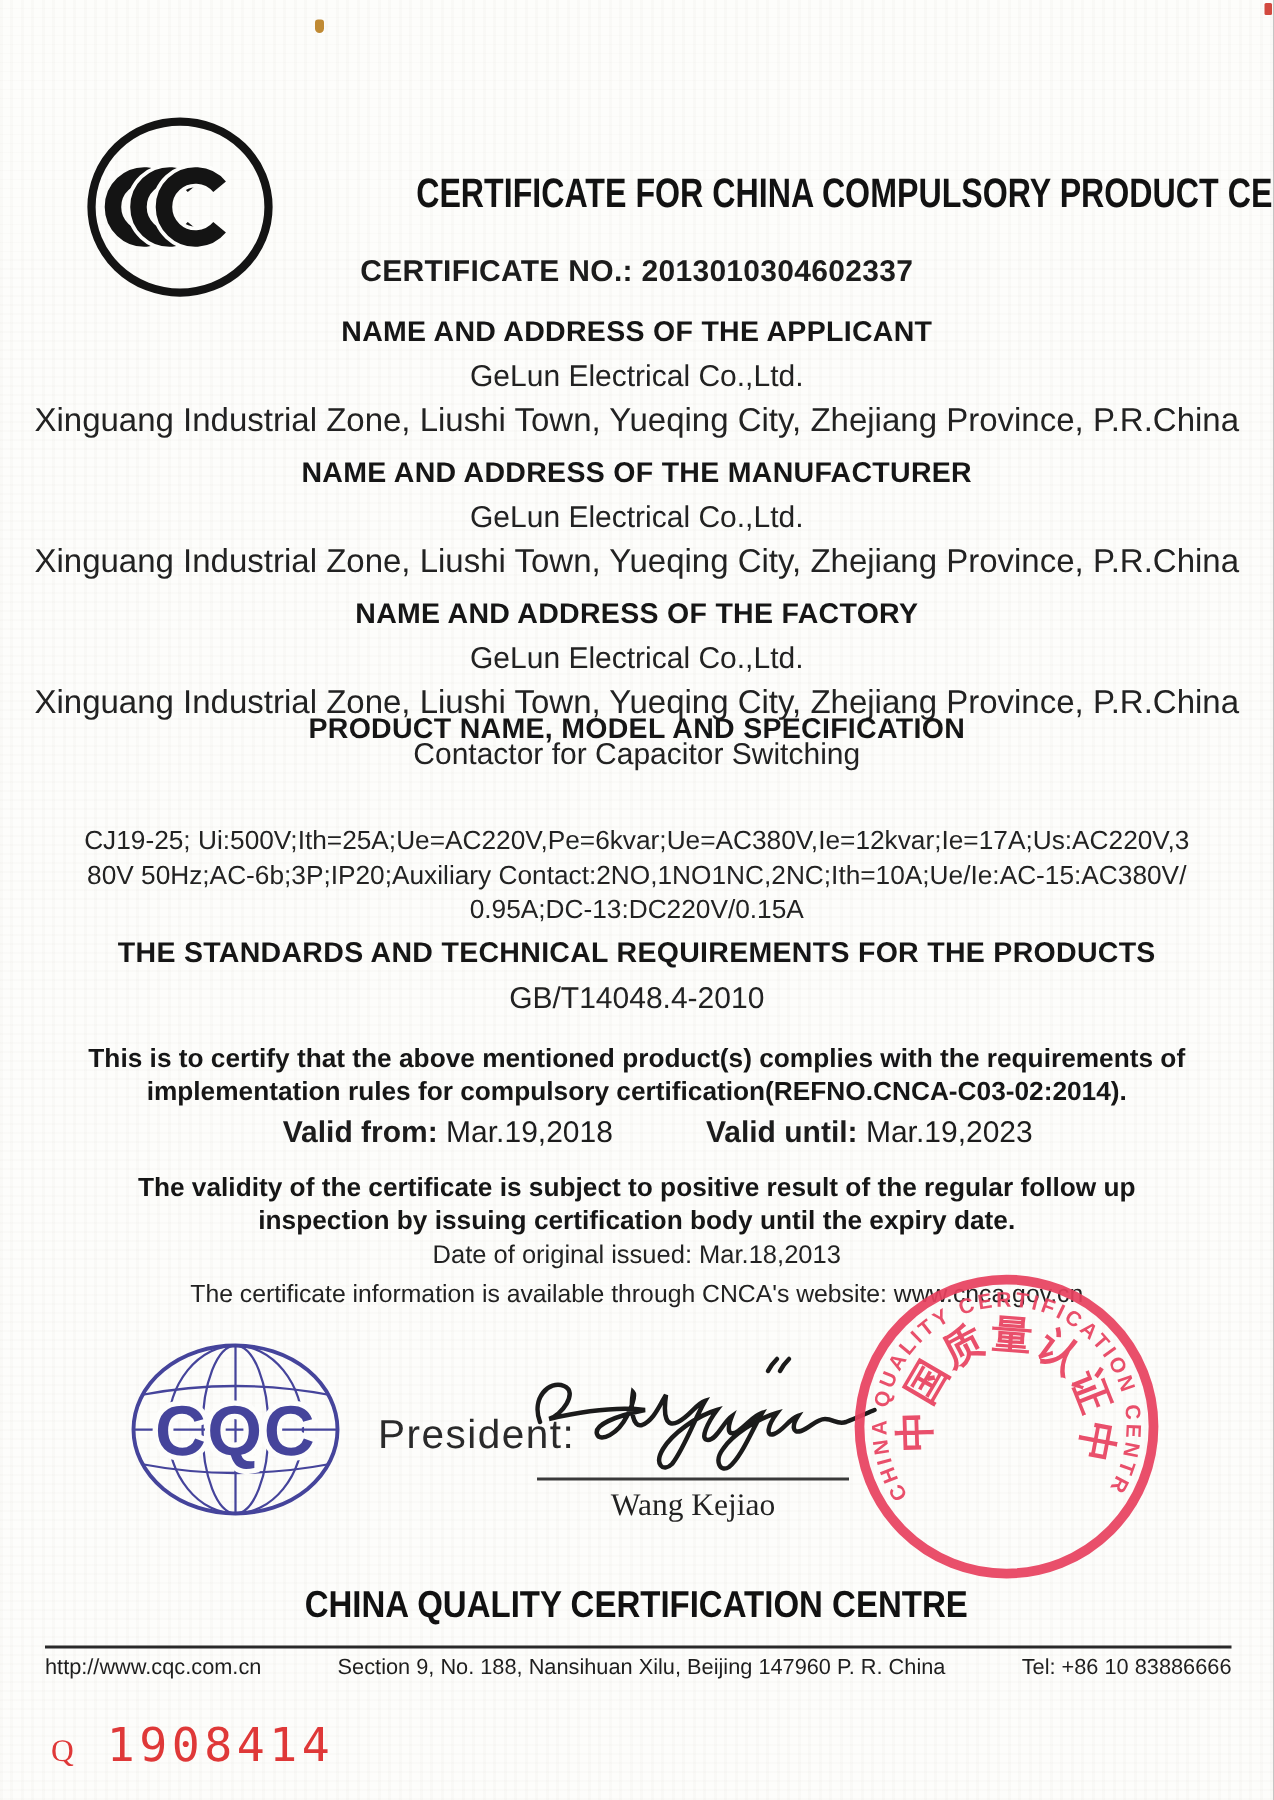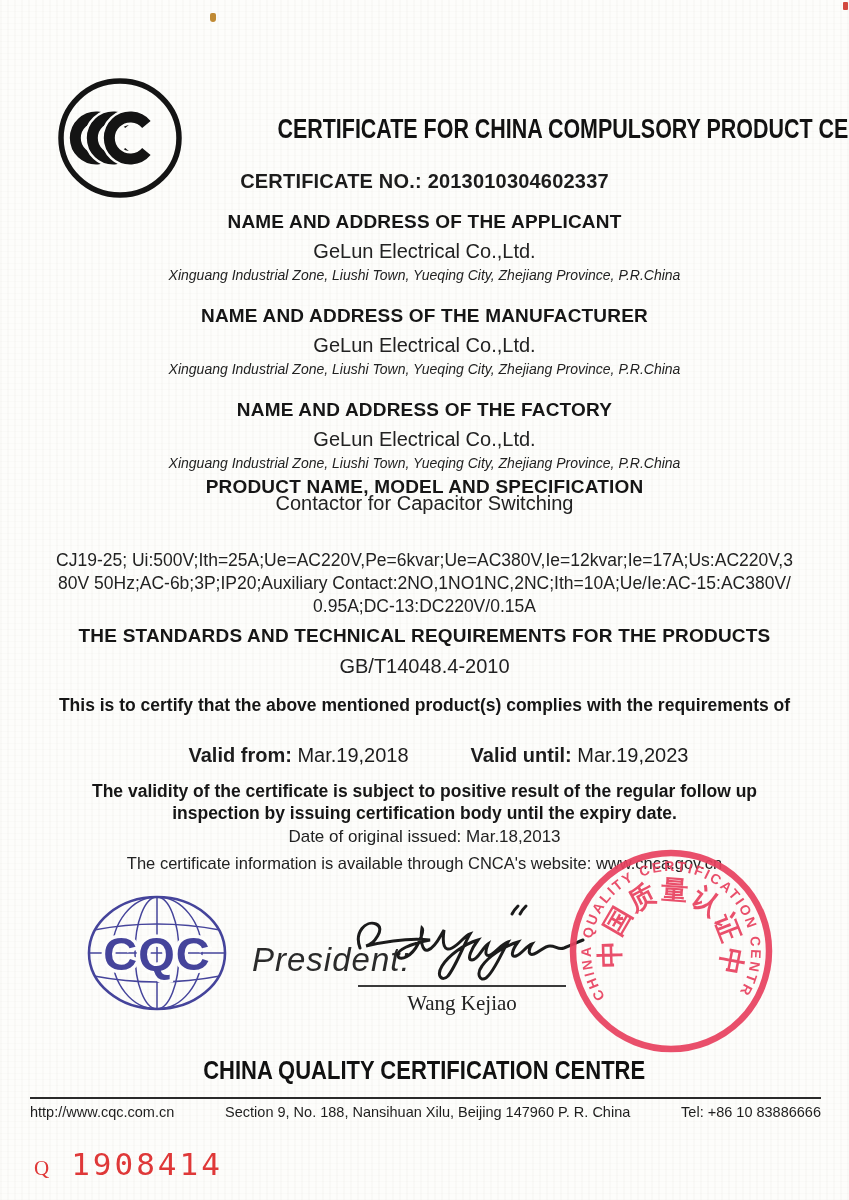--- a/index.html
+++ b/index.html
@@ -9,31 +9,31 @@
     position:relative; width:849px; height:1200px; margin:0 auto;
     background:#fdfdfb; overflow:hidden;
     background-image:
       repeating-linear-gradient(90deg, rgba(185,180,168,0.055) 0 2px, rgba(255,255,255,0) 2px 7px),
       repeating-linear-gradient(0deg, rgba(185,180,168,0.045) 0 1px, rgba(255,255,255,0) 1px 6px);
   }
   .abs { position:absolute; }
   .cline { position:absolute; left:0; right:0; text-align:center; }
   .hd { font-weight:bold; font-size:19px; letter-spacing:0.2px; color:#161616; }
   .nm { font-size:20px; color:#222; }
-  .ad { font-size:14px; color:#222;font-style:italic; }
+  .ad { font-size:22px; color:#222; }
   .spec { font-size:17.5px; line-height:23px; color:#222; }
   .bold-par { font-size:17.5px; font-weight:bold; line-height:22px; color:#161616; }
   .plain { font-size:17px; color:#222; }
   .condensed { display:inline-block; transform:scaleX(0.78); transform-origin:center; white-space:nowrap; }
   .condensed2 { display:inline-block; transform:scaleX(0.88); transform-origin:center; white-space:nowrap; }
   .title-row { font-weight:bold; font-size:27.5px; color:#121212; }
   .certno { font-weight:bold; font-size:20px; letter-spacing:0.2px; }
   .valid-row { display:flex; justify-content:center; gap:62px; font-size:20px;margin-left:28px; }
   .valid-row b { font-weight:bold; }
-  .pres { font-size:33px; letter-spacing:1px; color:#2a2a2a;font-style:italic; }
+  .pres { font-size:27px; letter-spacing:1px; color:#2a2a2a; }
   .sig-line { position:absolute; height:2px; background:#3a3a3a; }
   .sig-name { font-family:"Liberation Serif", serif; font-size:21px; color:#222; }
   .foot-title { font-weight:bold; font-size:25px; color:#111; }
   .foot-rule { position:absolute; left:30px; right:28px; height:2px; background:#2a2a2a; }
   .foot-row { position:absolute; left:30px; right:28px; display:flex; align-items:baseline; font-size:14.5px; color:#1e1e1e; }
   .foot-row .mid { flex:1; text-align:center; }
   .serial { position:absolute; display:flex; align-items:baseline; gap:22px; }
   .serial .q { font-family:"Liberation Serif", serif; font-size:21px; }
   .serial .num { font-family:"DejaVu Sans Mono", monospace; font-size:31px; letter-spacing:3px; }
   .speck { position:absolute; width:6px; height:9px; background:#c08a34; border-radius:2px 2px 3px 3px; }
@@ -80,20 +80,21 @@
   <div class="cline hd" style="top:476px;">PRODUCT NAME, MODEL AND SPECIFICATION</div>
   <div class="cline nm" style="top:492px;">Contactor for Capacitor Switching</div>
   <div class="cline spec" style="top:549px;">CJ19-25;  Ui:500V;Ith=25A;Ue=AC220V,Pe=6kvar;Ue=AC380V,Ie=12kvar;Ie=17A;Us:AC220V,3</div>
   <div class="cline spec" style="top:572px;">80V  50Hz;AC-6b;3P;IP20;Auxiliary  Contact:2NO,1NO1NC,2NC;Ith=10A;Ue/Ie:AC-15:AC380V/</div>
   <div class="cline spec" style="top:595px;">0.95A;DC-13:DC220V/0.15A</div>
 
   <div class="cline hd" style="top:625px;">THE STANDARDS AND TECHNICAL REQUIREMENTS FOR THE PRODUCTS</div>
   <div class="cline nm" style="top:655px;">GB/T14048.4-2010</div>
 
   <div class="cline bold-par" style="top:694px;">This is to certify that the above mentioned product(s) complies with the requirements of</div>
+  <div class="cline bold-par" style="top:716px;">implementation rules for compulsory certification(REFNO.CNCA-C03-02:2014).</div>
 
   <div class="cline valid-row" style="top:744px;">
     <span><b>Valid from:</b>&nbsp;<span>Mar.19,2018</span></span>
     <span><b>Valid until:</b>&nbsp;<span>Mar.19,2023</span></span>
   </div>
 
   <div class="cline bold-par" style="top:780px;">The validity of the certificate is subject to positive result of the regular follow up</div>
   <div class="cline bold-par" style="top:802px;">inspection by issuing certification body until the expiry date.</div>
 
   <div class="cline plain" style="top:827px;">Date of original issued: Mar.18,2013</div>

